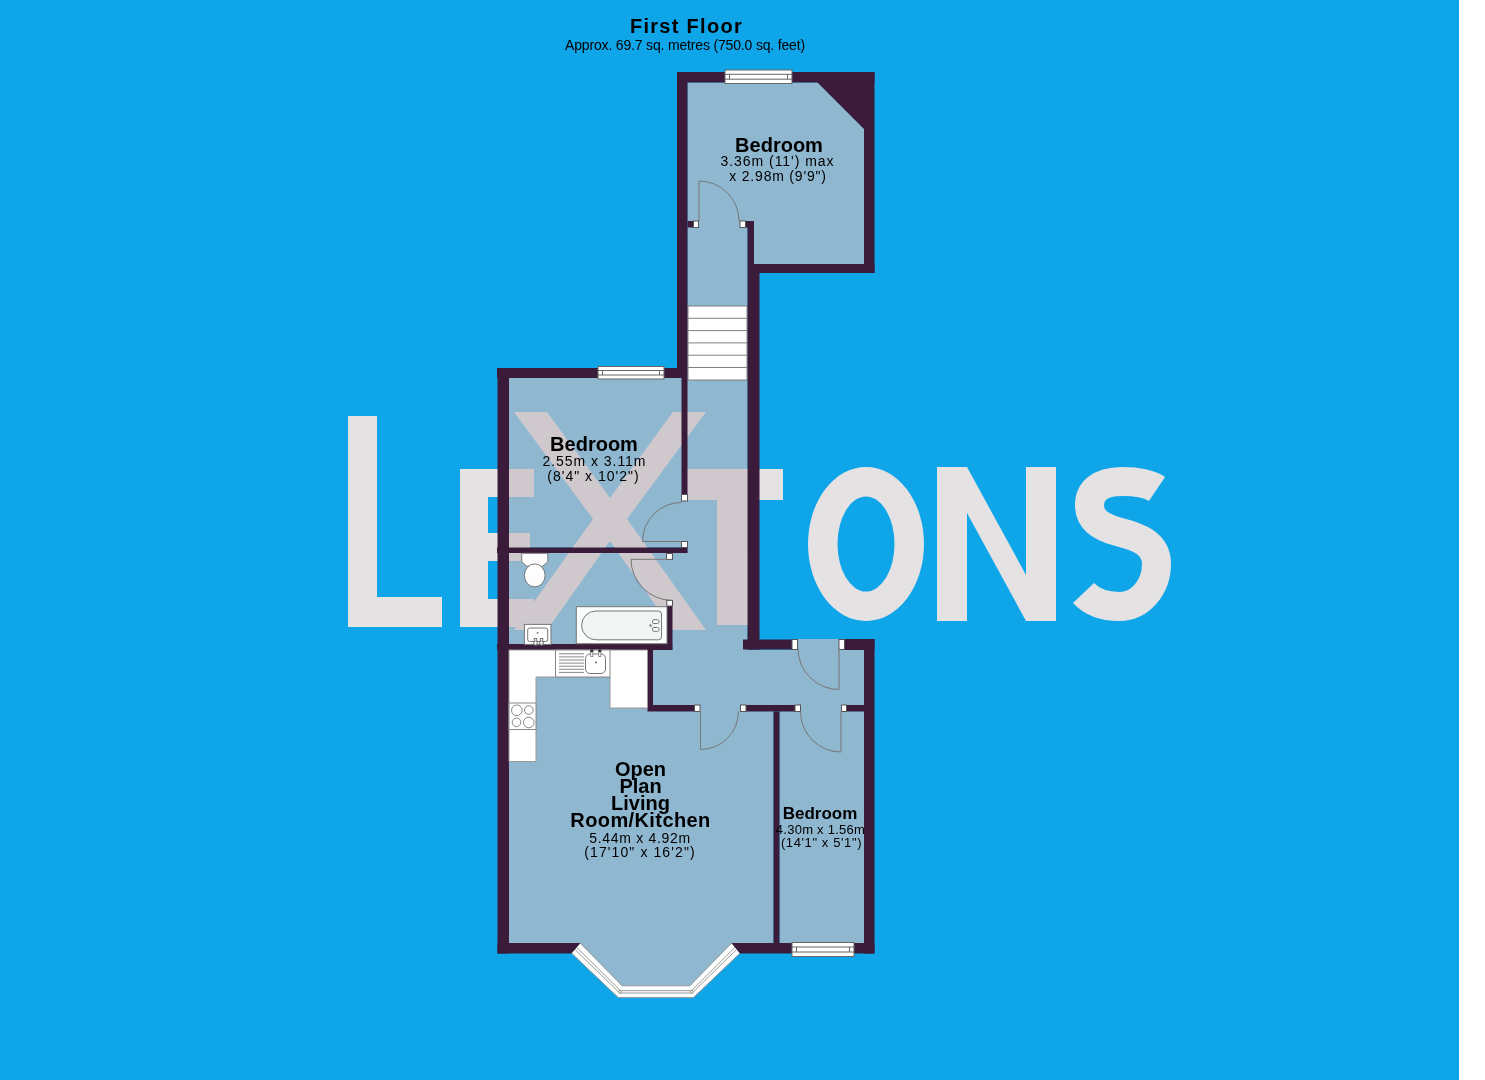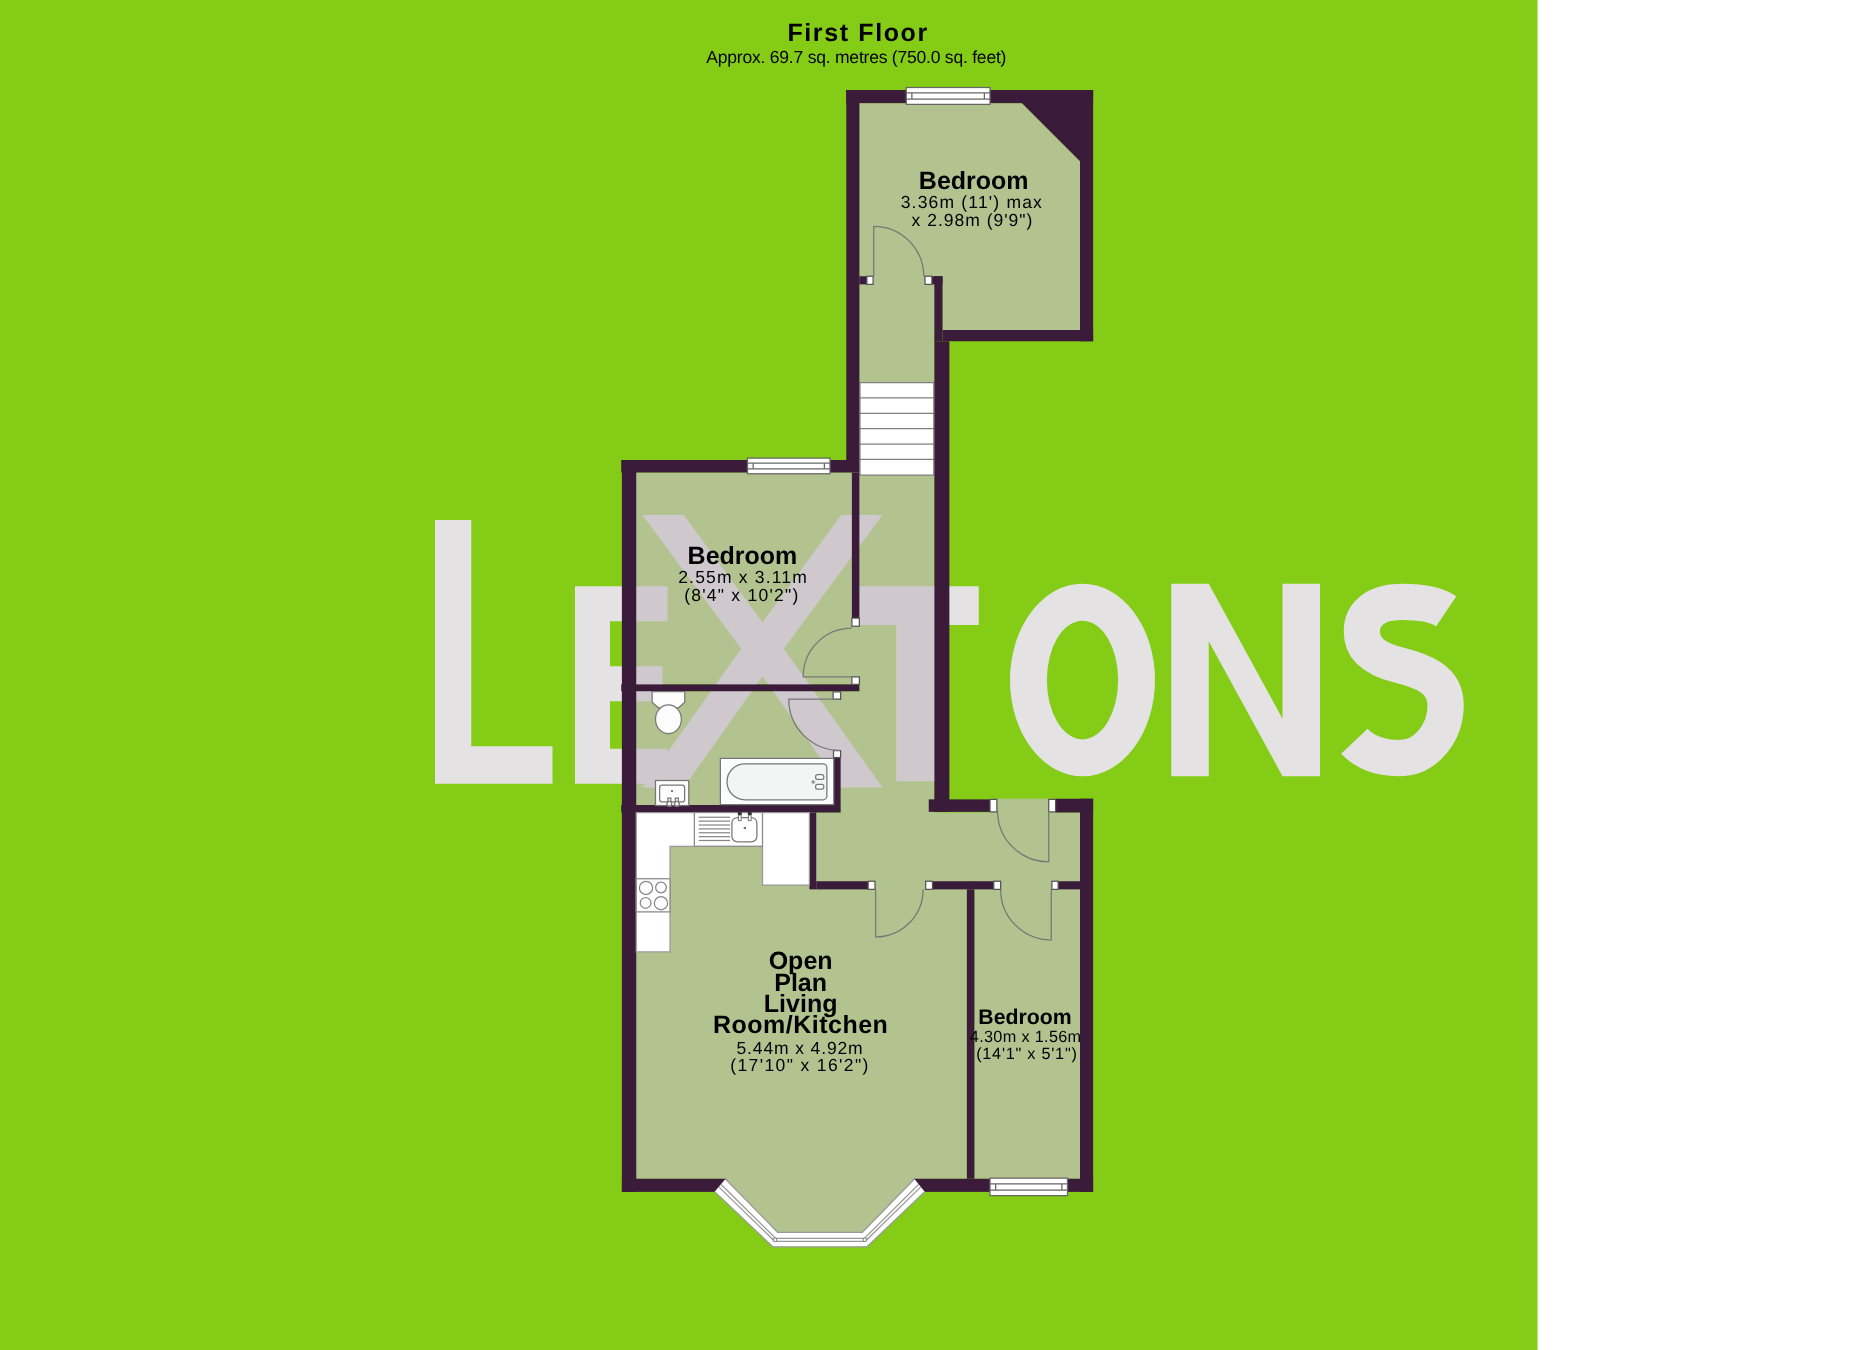--- a/index.html
+++ b/index.html
@@ -1,16 +1,16 @@
 <!DOCTYPE html>
 <html><head>
 <meta charset="utf-8">
 <style>
   html,body{margin:0;padding:0;background:#ffffff;}
-  .page{position:relative;width:1230px;height:1080px;background:#84cc16;overflow:hidden;font-family:"Liberation Sans",sans-serif;}
+  .page{position:relative;width:1459px;height:1080px;background:#0ea5e9;overflow:hidden;font-family:"Liberation Sans",sans-serif;}
   svg{position:absolute;left:0;top:0;}
   text{font-family:"Liberation Sans",sans-serif;fill:#000;}
 </style>
 </head>
 <body>
 <div class="page">
 <svg width="1485" height="1080" viewBox="0 0 1485 1080">
 
   <g id="watermark" fill="#e5e2e4">
     <path d="M348,416 L377,416 L377,597 L442,597 L442,627 L348,627 Z"></path>

